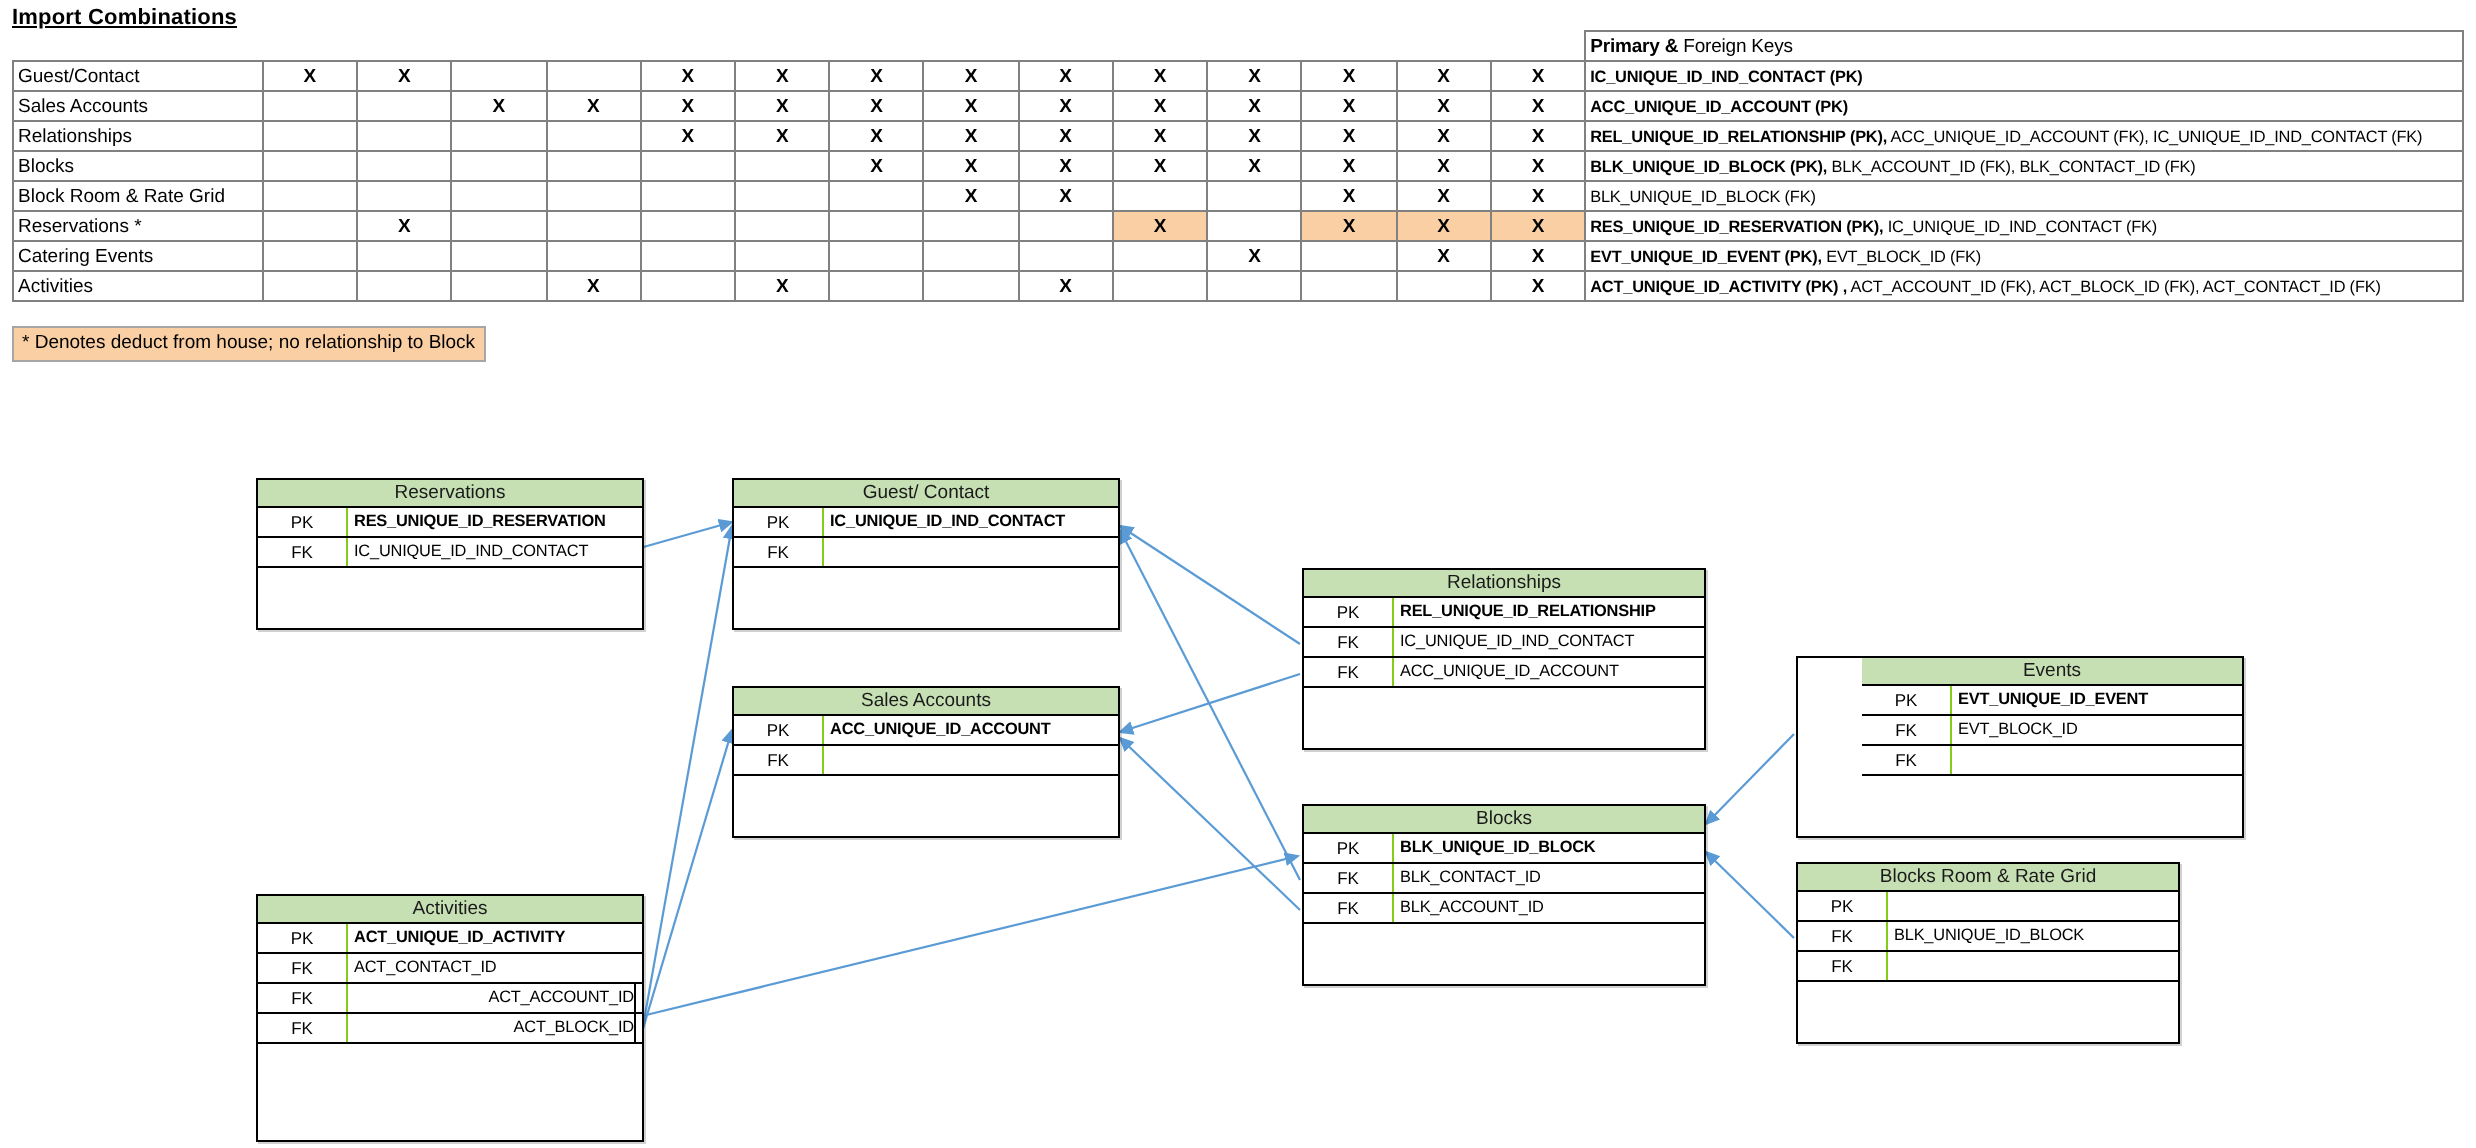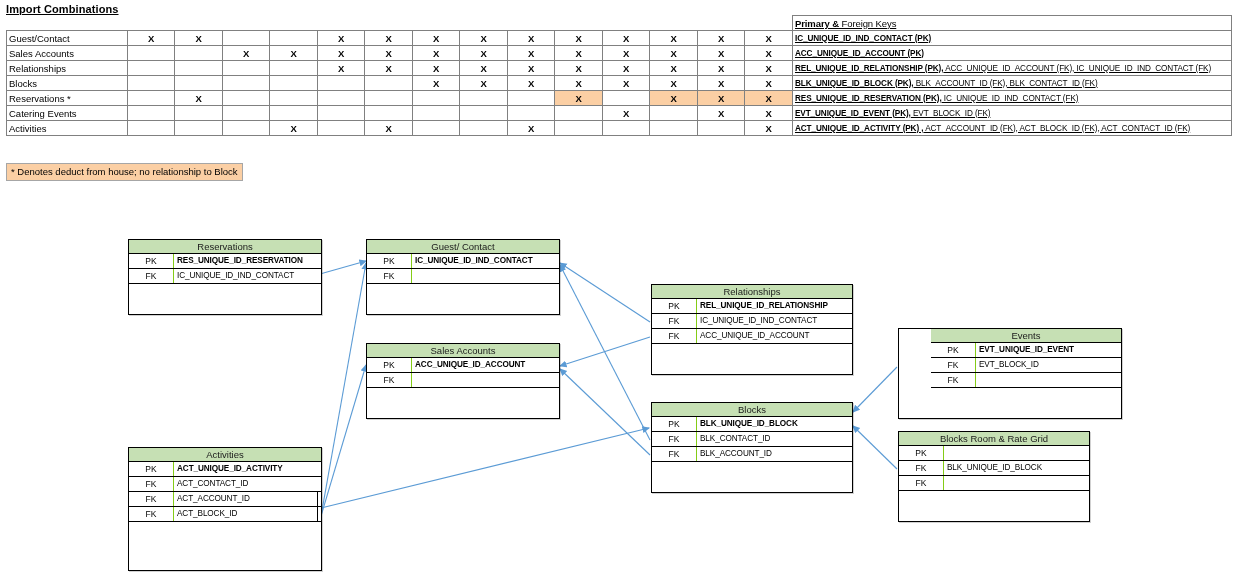--- a/index.html
+++ b/index.html
@@ -30,21 +30,21 @@
     border:1px solid #808080;
     height:14px;
     padding:0 2px;
     line-height:13px;
     vertical-align:middle;
     white-space:nowrap;
     overflow:hidden;
   }
   td.rowlabel{width:122px;text-align:left;font-size:9.5px;}
   td.xcell{width:47px;text-align:center;font-weight:bold;font-size:9.5px;}
-  td.keycell{width:436px;text-align:left;font-size:8.2px;letter-spacing:-.1px;text-decoration:underline;}
+  td.keycell{width:436px;text-align:left;font-size:8.2px;letter-spacing:-.1px;}
   tr.headrow td.blank{border:none;}
   td.hdrkey{
     border:1px solid #808080;
     font-size:9.5px;text-align:left;
   }
   .bold{font-weight:bold;}
   .hl{background:#fbcfa4;}
   
   #legend{
     position:absolute;left:6px;top:163px;
@@ -98,20 +98,21 @@
     padding-left:3px;
     letter-spacing:-.1px;
     white-space:nowrap;
     overflow:hidden;
   }
   .ncol.pk{font-weight:bold;}
   .ent-empty{height:30px;}
   .ent-row.split .ncol{
     border-right:1px solid #000;
     flex:0 0 140px;
+    text-align:right;
   }
   .ent-row.split .tailcol{flex:1 1 auto;}
 </style>
 </head>
 <body>
 
 <div id="page-title">Import Combinations</div>
 
 <div id="matrix-wrap">
   <table class="matrix">
@@ -198,20 +199,38 @@
           <td class="xcell"></td>
           <td class="xcell">X</td>
           <td class="xcell">X</td>
           <td class="xcell">X</td>
           <td class="xcell">X</td>
           <td class="xcell">X</td>
           <td class="xcell">X</td>
           <td class="xcell">X</td>
           <td class="xcell">X</td>
           <td class="keycell"><span class="bold">BLK_UNIQUE_ID_BLOCK (PK),</span><span> BLK_ACCOUNT_ID (FK), BLK_CONTACT_ID (FK)</span></td>
+        </tr>
+        <tr>
+          <td class="rowlabel">Block Room &amp; Rate Grid</td>
+          <td class="xcell"></td>
+          <td class="xcell"></td>
+          <td class="xcell"></td>
+          <td class="xcell"></td>
+          <td class="xcell"></td>
+          <td class="xcell"></td>
+          <td class="xcell"></td>
+          <td class="xcell">X</td>
+          <td class="xcell">X</td>
+          <td class="xcell"></td>
+          <td class="xcell"></td>
+          <td class="xcell">X</td>
+          <td class="xcell">X</td>
+          <td class="xcell">X</td>
+          <td class="keycell"><span>BLK_UNIQUE_ID_BLOCK (FK)</span></td>
         </tr>
         <tr>
           <td class="rowlabel">Reservations *</td>
           <td class="xcell"></td>
           <td class="xcell">X</td>
           <td class="xcell"></td>
           <td class="xcell"></td>
           <td class="xcell"></td>
           <td class="xcell"></td>
           <td class="xcell"></td>

